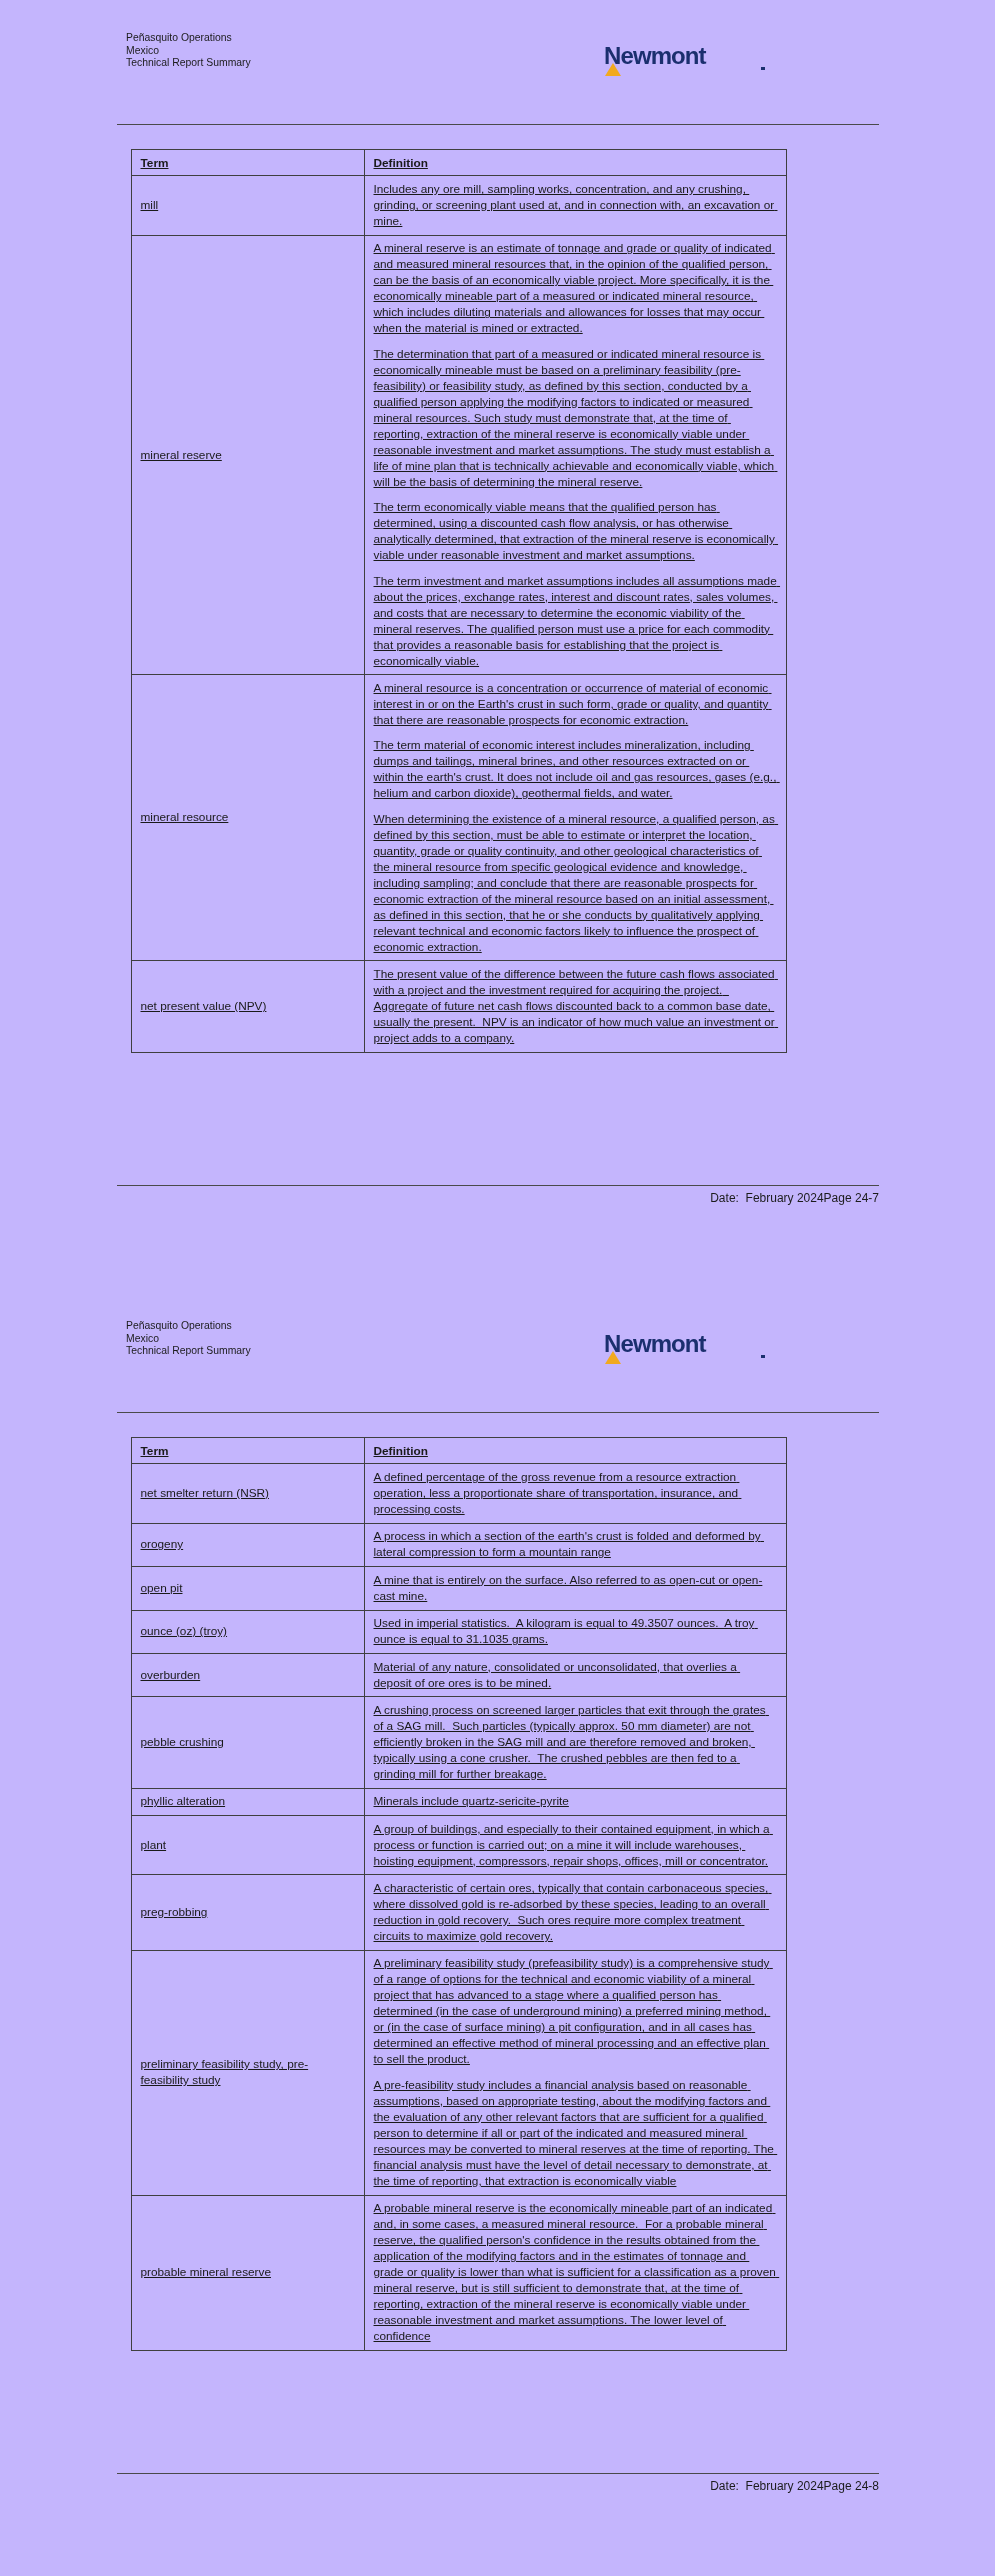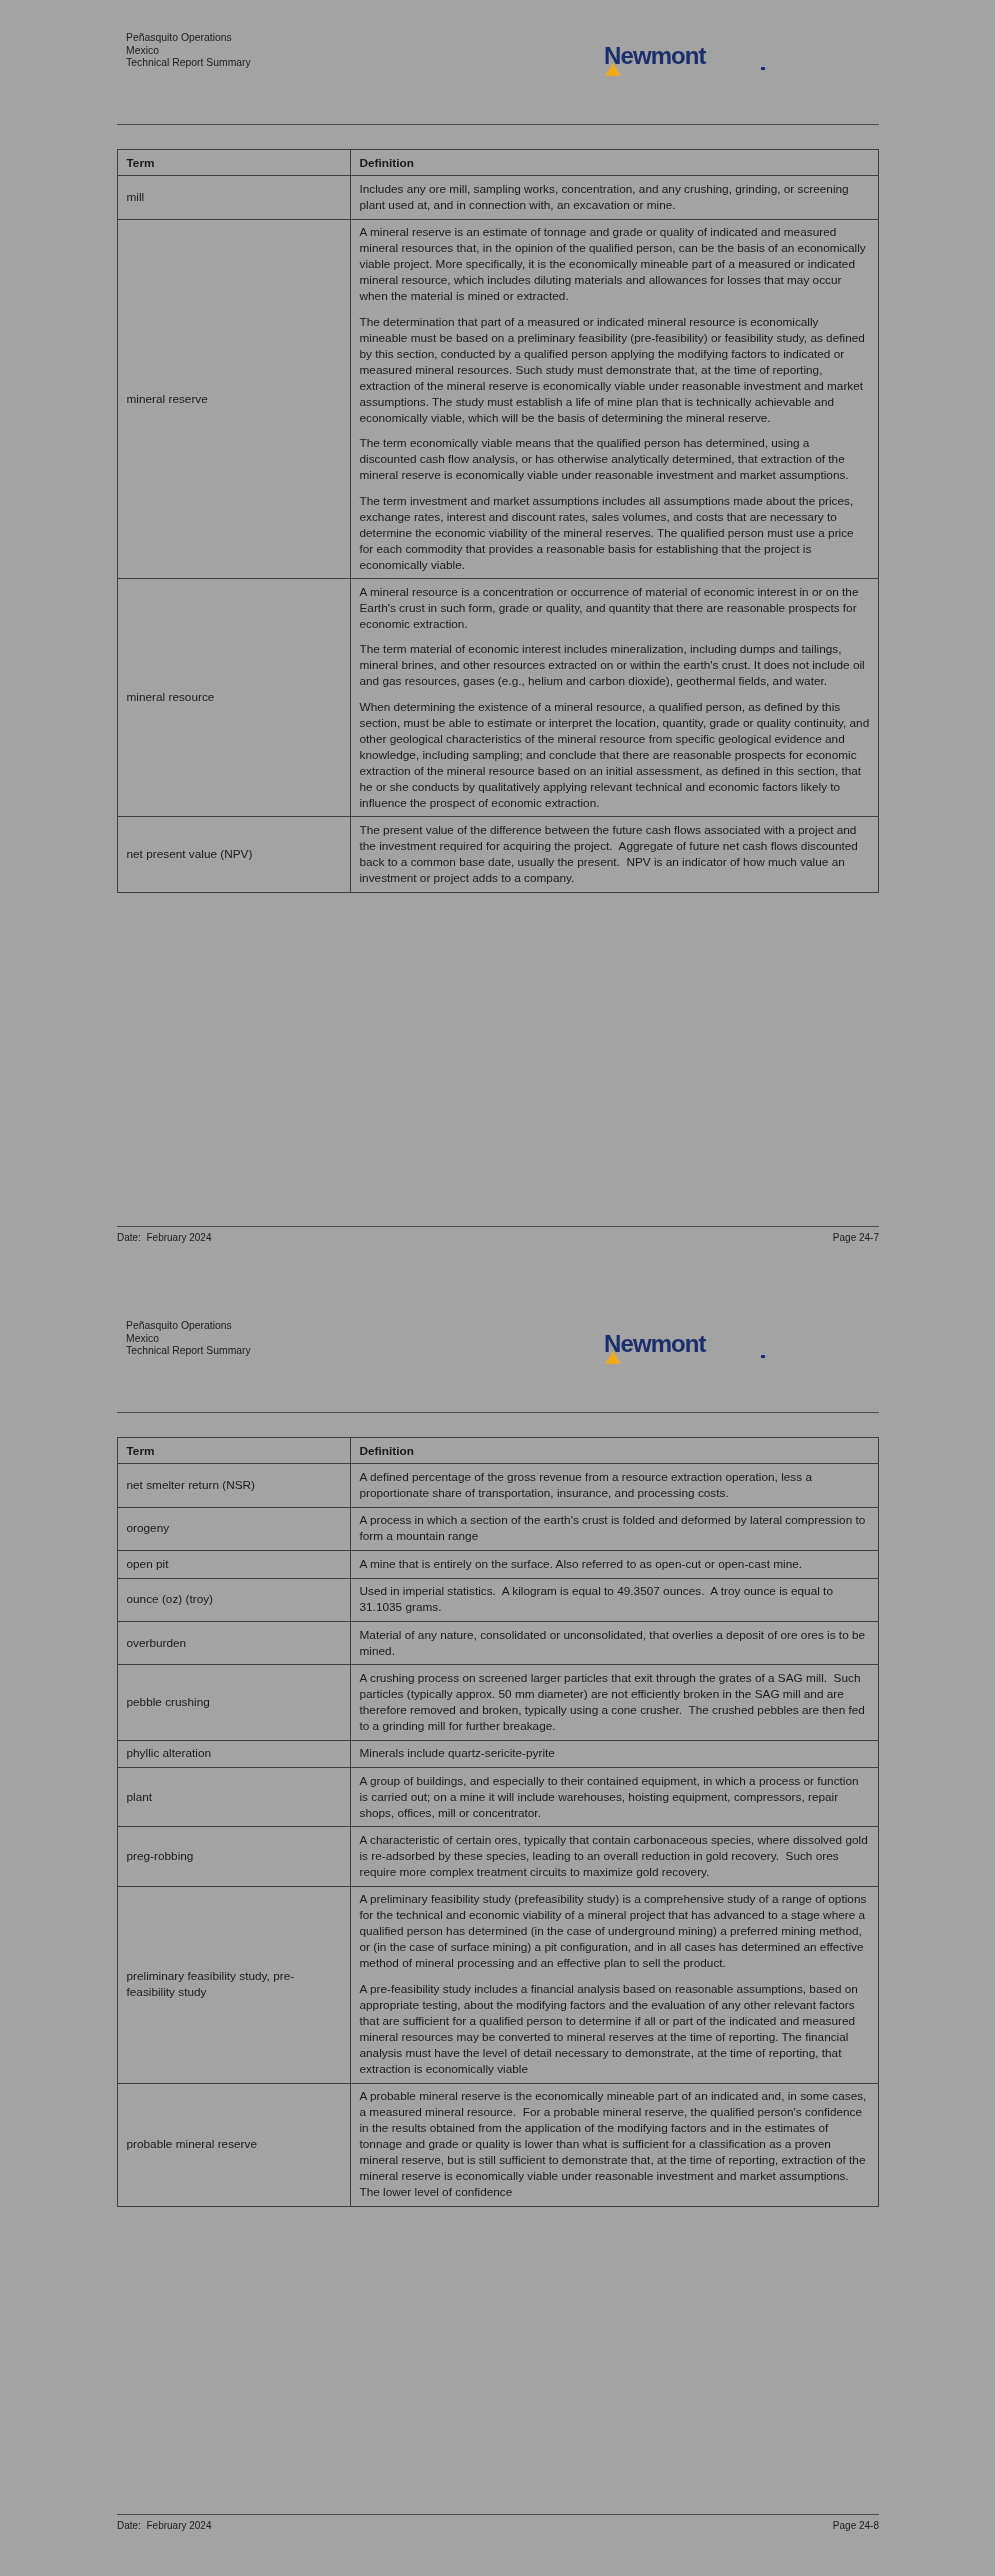--- a/index.html
+++ b/index.html
@@ -5,21 +5,21 @@
   html,body{margin:0;padding:0;background:#ffffff;}
   body{
     width:995px;height:2576px;
     font-family:"Liberation Sans",sans-serif;
     color:#161616;
     -webkit-font-smoothing:antialiased;
   }
   .page{
     position:relative;
     width:995px;height:1288px;
-    background:#a3a3a3;
+    background:#c4b5fd;
     overflow:hidden;
   }
   
   .page-header{
     position:absolute;left:126px;top:32px;
     font-size:10.4px;line-height:12.7px;color:#1c1c1c;
   }
   .logo{
     position:absolute;left:604px;top:42px;width:179px;height:40px;
   }
@@ -37,44 +37,45 @@
   .logo-dot{
     position:absolute;left:157px;top:24.5px;z-index:2;
     width:3.8px;height:3.8px;background:#1b2f6e;
   }
   .header-rule{
     position:absolute;left:117px;top:124px;width:762px;
     border-top:1.9px solid #4a4a4a;height:0;
   }
   
   table.glossary{
-    position:absolute;left:117px;top:149px;width:762px;
+    position:absolute;left:131px;top:149px;width:656px;
     border-collapse:collapse;table-layout:fixed;
     font-size:11.8px;line-height:16px;color:#1a1a1a;
     border:1.4px solid #3f3f3f;
+    text-decoration:underline;
   }
   table.glossary th,table.glossary td{
     border:0.9px solid #3f3f3f;
     padding:4.7px 8.5px 5.7px 8.5px;
     text-align:left;vertical-align:middle;
     overflow:hidden;
   }
   table.glossary col.c-term{width:233px;}
   table.glossary thead th{font-weight:bold;padding:4.7px 8.5px;}
   td.term-cell{font-weight:normal;}
   td.def-cell{vertical-align:middle;}
   td.def-cell p{margin:0 0 9.4px 0;white-space:pre-wrap;}
   td.def-cell p:last-child{margin-bottom:0;}
   
   .page-footer{
     position:absolute;left:117px;top:1185px;width:762px;
     border-top:1.4px solid #4a4a4a;
     padding-top:4.7px;
-    display:flex;justify-content:space-between;
-    font-size:10px;color:#1c1c1c;margin-top:41px;
+    display:flex;justify-content:flex-end;
+    font-size:12px;color:#1c1c1c;
   }
   .page-footer span{white-space:pre;}
 </style>
 </head>
 <body>
 
 <section class="page">
   <div class="page-header">
     <div>Peñasquito Operations</div>
     <div>Mexico</div>

